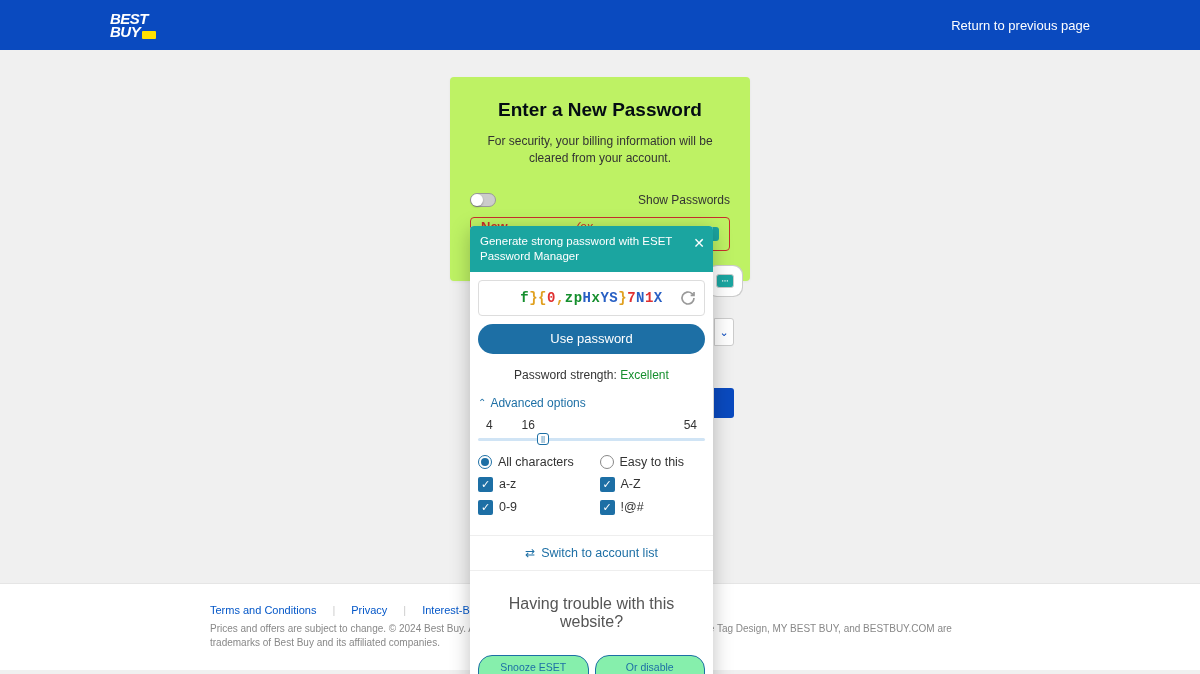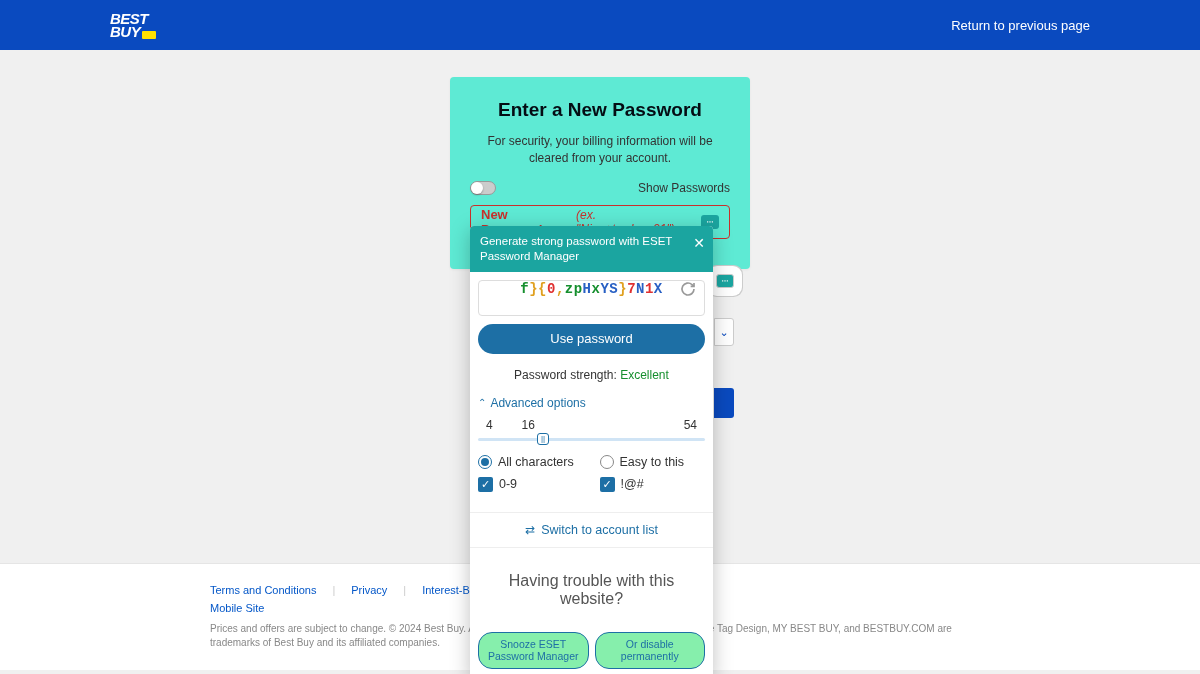--- a/index.html
+++ b/index.html
@@ -4,23 +4,23 @@
 <style>
 * { margin: 0; padding: 0; box-sizing: border-box; }
 body { font-family: -apple-system, BlinkMacSystemFont, "Segoe UI", Arial, sans-serif; background: #f0f0f0; width: 1200px; height: 674px; overflow: hidden; position: relative; }
 
 .header { background: #0a4abf; height: 50px; display: flex; align-items: center; justify-content: space-between; padding: 0 110px; }
 .logo { color: #fff; font-weight: 900; font-size: 15px; font-style: italic; line-height: 0.9; letter-spacing: -0.5px; }
 .logo-accent { display: inline-block; width: 14px; height: 8px; background: #ffe000; border-radius: 1px; margin-left: 2px; vertical-align: bottom; }
 .return-link { color: #fff; font-size: 13px; text-decoration: none; cursor: pointer; }
 
 .main { display: flex; justify-content: center; padding-top: 27px; }
-.card { width: 300px; background: #5eead4; border-radius: 4px; padding: 22px 20px 30px; box-shadow: 0 1px 3px rgba(0,0,0,0.05); }
+.card { width: 300px; background: #bef264; border-radius: 4px; padding: 22px 20px 30px; box-shadow: 0 1px 3px rgba(0,0,0,0.05); }
 .card-title { font-size: 19px; font-weight: 700; text-align: center; color: #040c13; margin-bottom: 12px; }
-.card-sub { font-size: 12px; color: #333; text-align: center; line-height: 1.4; margin-bottom: 14px; }
+.card-sub { font-size: 12px; color: #333; text-align: center; line-height: 1.4; margin-bottom: 26px; }
 
 .toggle-row { display: flex; align-items: center; justify-content: space-between; gap: 8px; margin-bottom: 10px; font-size: 12px; color: #333; }
 .toggle { width: 26px; height: 14px; background: #ccc; border-radius: 7px; position: relative; cursor: pointer; border: 1px solid #999; }
 .toggle-knob { width: 12px; height: 12px; background: #fff; border-radius: 50%; position: absolute; left: 0; top: 0; box-shadow: 0 1px 2px rgba(0,0,0,0.3); }
 
 .pw-field { border: 1px solid #c9302c; border-radius: 4px; padding: 8px 10px; display: flex; align-items: center; gap: 4px; height: 34px; }
 .pw-label { color: #c9302c; font-weight: 600; font-size: 13px; }
 .pw-hint { color: #c9302c; font-style: italic; font-size: 12px; }
 .pw-badge { margin-left: auto; width: 18px; height: 14px; background: #1ba5a0; border-radius: 3px; display: flex; align-items: center; justify-content: center; color: #fff; font-size: 7px; font-weight: bold; }
 
@@ -29,21 +29,21 @@
 .footer-links a { color: #0457c8; text-decoration: none; cursor: pointer; }
 .footer-links .sep { color: #ccc; }
 .footer-mobile { color: #0457c8; cursor: pointer; margin-bottom: 8px; display: block; }
 .copyright { font-size: 10px; color: #888; line-height: 1.4; }
 
 
 .popup { position: absolute; left: 470px; top: 226px; width: 243px; background: #fff; border-radius: 4px; box-shadow: 0 4px 20px rgba(0,0,0,0.25); overflow: hidden; z-index: 10; }
 .popup-header { background: #1ba5a0; color: #fff; padding: 8px 28px 8px 10px; font-size: 11.5px; position: relative; line-height: 1.3; }
 .popup-close { position: absolute; right: 8px; top: 8px; color: #fff; cursor: pointer; font-size: 14px; }
 
-.gen-box { margin: 8px; border: 1px solid #ddd; border-radius: 4px; height: 36px; display: flex; align-items: flex-start; justify-content: center; position: relative; }
+.gen-box { margin: 8px; border: 1px solid #ddd; border-radius: 4px; height: 36px; display: flex; align-items: center; justify-content: center; position: relative; }
 .gen-pw { font-family: "Courier New", monospace; font-size: 14px; font-weight: bold; letter-spacing: 0.5px; }
 .gen-pw span.c1 { color: #e03030; }
 .gen-pw span.c2 { color: #168f2e; }
 .gen-pw span.c3 { color: #2860c4; }
 .gen-pw span.c4 { color: #e0a020; }
 .refresh { position: absolute; right: 8px; color: #999; cursor: pointer; width: 16px; height: 16px; }
 .refresh svg { width: 16px; height: 16px; }
 
 .use-btn { margin: 0 8px 8px; background: #1d6fa5; color: #fff; border: none; border-radius: 15px; height: 30px; width: calc(100% - 16px); font-size: 13px; cursor: pointer; }
 
@@ -152,20 +152,30 @@
           <span>All characters</span>
         </div>
       <div class="opt opt-col">
           <span class="radio"></span>
           <span>Easy to this</span>
         </div>
     </div>
     <div class="opt-row">
       <div class="opt opt-col">
           <span class="cb"></span>
+          <span>a-z</span>
+        </div>
+      <div class="opt opt-col">
+          <span class="cb"></span>
+          <span>A-Z</span>
+        </div>
+    </div>
+    <div class="opt-row">
+      <div class="opt opt-col">
+          <span class="cb"></span>
           <span>0-9</span>
         </div>
       <div class="opt opt-col">
           <span class="cb"></span>
           <span>!@#</span>
         </div>
     </div>
   </div>
   <div class="switch-row">
     <span class="switch-icon">⇄</span>
@@ -179,15 +189,14 @@
 </div>
 
 <div class="footer">
   <div class="footer-links">
     <a>Terms and Conditions</a>
       <span class="sep">|</span>
     <a>Privacy</a>
       <span class="sep">|</span>
     <a>Interest-Based Ads</a>
   </div>
-  <a class="footer-mobile">Mobile Site</a>
   <p class="copyright">Prices and offers are subject to change. © 2024 Best Buy. All rights reserved. BEST BUY, the BEST BUY logo, the Tag Design, MY BEST BUY, and BESTBUY.COM are trademarks of Best Buy and its affiliated companies.</p>
 </div>
 
 </body></html>

